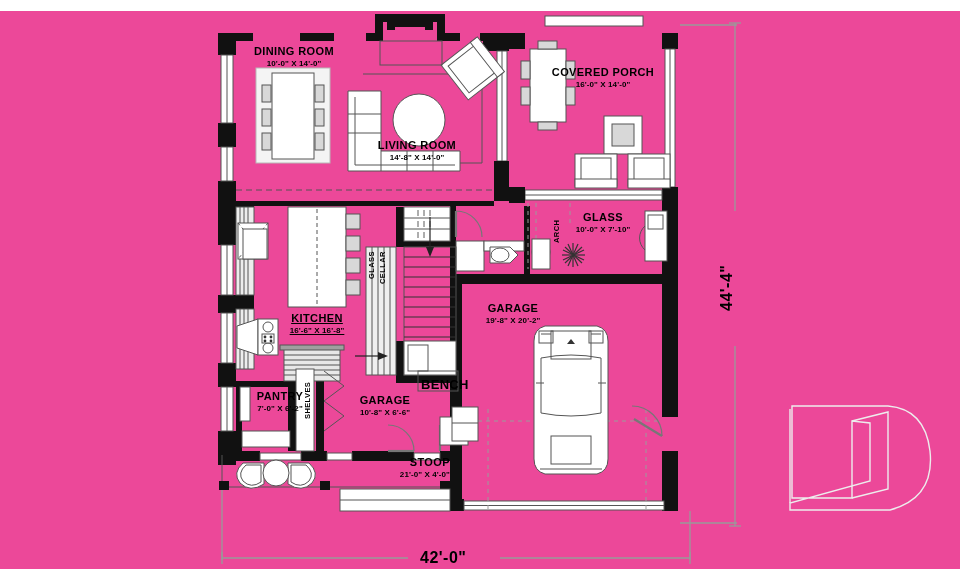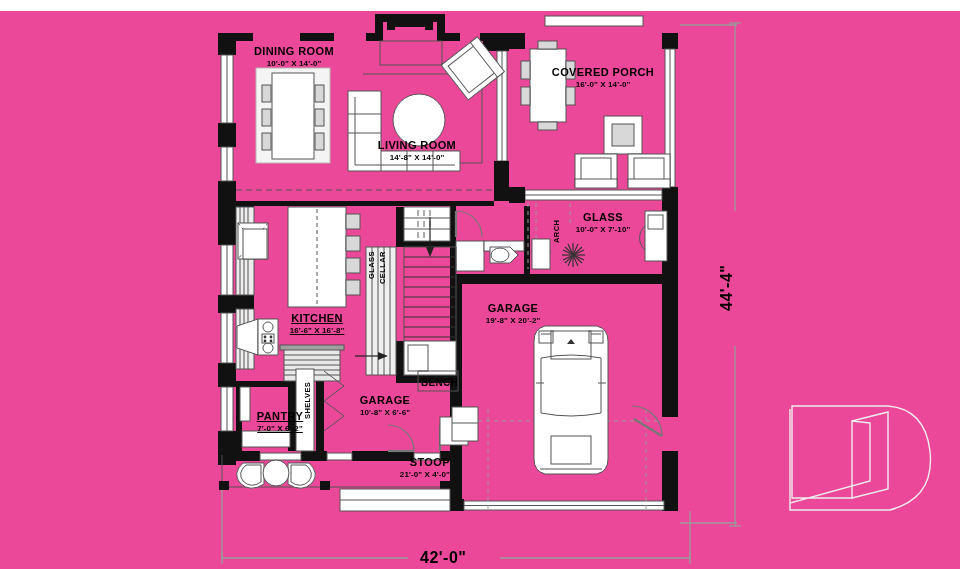--- a/index.html
+++ b/index.html
@@ -58,21 +58,21 @@
   }
   .lbl .rdim {
     display: block;
     font-weight: bold;
     font-size: 8px;
     letter-spacing: 0.1px;
     line-height: 11px;
   }
   .tiny-lbl {
     position: absolute;
-    font-size: 10px;
+    font-size: 13px;
     font-weight: bold;
     color: #000000;
     letter-spacing: 0.3px;
     white-space: nowrap;
   }
   .vert-lbl {
     position: absolute;
     font-size: 7.5px;
     font-weight: bold;
     color: #000000;
@@ -538,21 +538,21 @@
   <div class="lbl" style="left:255px; top:301px; width:124px;text-decoration:underline;">
     <span class="rname">KITCHEN</span>
     <span class="rdim">16'-6" X 16'-8"</span>
   </div>
 
   <div class="lbl" style="left:458px; top:291px; width:110px;">
     <span class="rname">GARAGE</span>
     <span class="rdim">19'-8" X 20'-2"</span>
   </div>
 
-  <div class="lbl" style="left:232px; top:399px; width:96px;text-decoration:underline;">
+  <div class="lbl" style="left:232px; top:379px; width:96px;">
     <span class="rname">PANTRY</span>
     <span class="rdim">7'-0" X 6'-2"</span>
   </div>
 
   <div class="lbl" style="left:330px; top:383px; width:110px;">
     <span class="rname">GARAGE</span>
     <span class="rdim">10'-8" X 6'-6"</span>
   </div>
 
   <div class="lbl" style="left:330px; top:445px; width:120px;text-align:right;">

